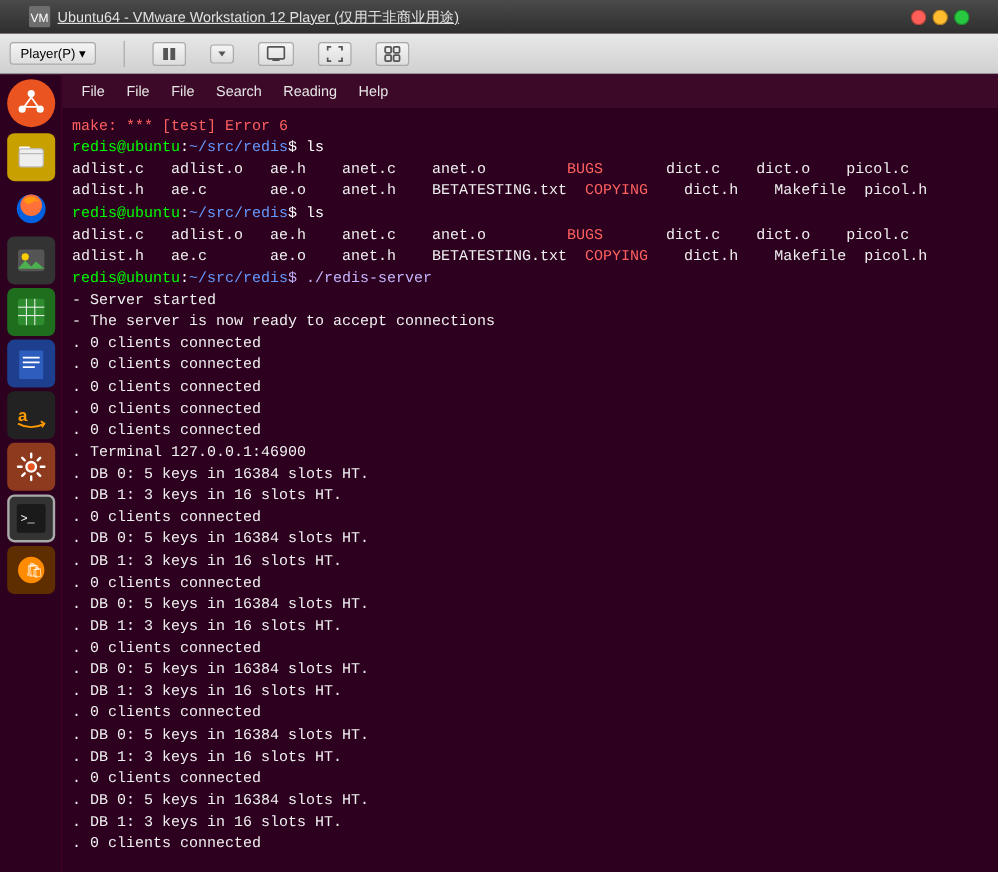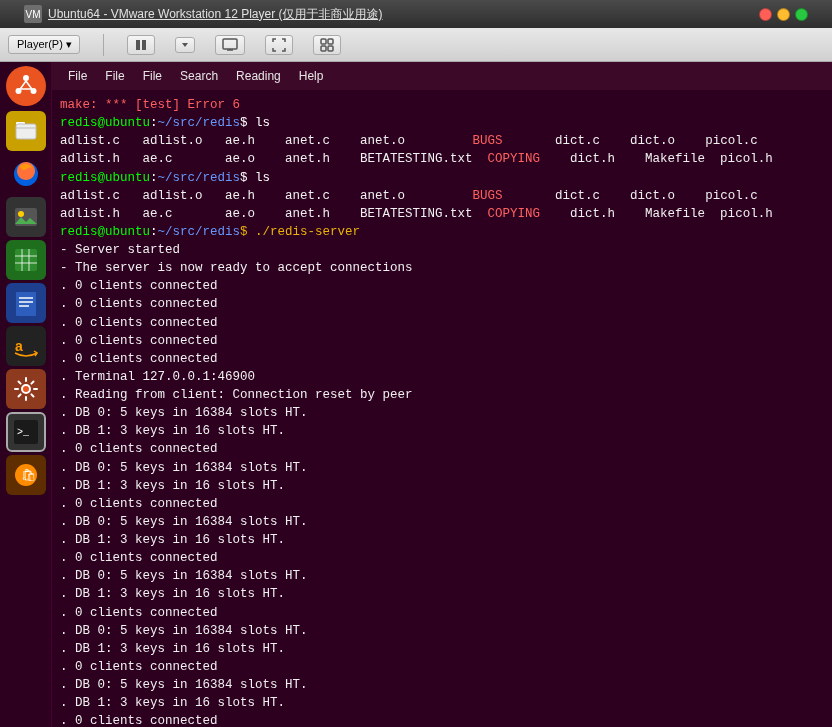--- a/index.html
+++ b/index.html
@@ -282,30 +282,29 @@
     </div>
 
     <div id="terminal">
       <div style="color:#ff6060;">make: *** [test] Error 6</div>
       <div><span style="color:#00ff00;">redis@ubuntu</span><span style="color:#ffffff;">:</span><span style="color:#6699ff;">~/src/redis</span><span style="color:#ffffff;">$ ls</span></div>
       <div>adlist.c&nbsp;&nbsp;&nbsp;adlist.o&nbsp;&nbsp;&nbsp;ae.h&nbsp;&nbsp;&nbsp;&nbsp;anet.c&nbsp;&nbsp;&nbsp;&nbsp;anet.o&nbsp;&nbsp;&nbsp;&nbsp;&nbsp;&nbsp;&nbsp;&nbsp;&nbsp;<span style="color:#ff6060;">BUGS</span>&nbsp;&nbsp;&nbsp;&nbsp;&nbsp;&nbsp;&nbsp;dict.c&nbsp;&nbsp;&nbsp;&nbsp;dict.o&nbsp;&nbsp;&nbsp;&nbsp;picol.c</div>
       <div>adlist.h&nbsp;&nbsp;&nbsp;ae.c&nbsp;&nbsp;&nbsp;&nbsp;&nbsp;&nbsp;&nbsp;ae.o&nbsp;&nbsp;&nbsp;&nbsp;anet.h&nbsp;&nbsp;&nbsp;&nbsp;BETATESTING.txt&nbsp;&nbsp;<span style="color:#ff6060;">COPYING</span>&nbsp;&nbsp;&nbsp;&nbsp;dict.h&nbsp;&nbsp;&nbsp;&nbsp;Makefile&nbsp;&nbsp;picol.h</div>
       <div><span style="color:#00ff00;">redis@ubuntu</span><span style="color:#ffffff;">:</span><span style="color:#6699ff;">~/src/redis</span><span style="color:#ffffff;">$ ls</span></div>
       <div>adlist.c&nbsp;&nbsp;&nbsp;adlist.o&nbsp;&nbsp;&nbsp;ae.h&nbsp;&nbsp;&nbsp;&nbsp;anet.c&nbsp;&nbsp;&nbsp;&nbsp;anet.o&nbsp;&nbsp;&nbsp;&nbsp;&nbsp;&nbsp;&nbsp;&nbsp;&nbsp;<span style="color:#ff6060;">BUGS</span>&nbsp;&nbsp;&nbsp;&nbsp;&nbsp;&nbsp;&nbsp;dict.c&nbsp;&nbsp;&nbsp;&nbsp;dict.o&nbsp;&nbsp;&nbsp;&nbsp;picol.c</div>
       <div>adlist.h&nbsp;&nbsp;&nbsp;ae.c&nbsp;&nbsp;&nbsp;&nbsp;&nbsp;&nbsp;&nbsp;ae.o&nbsp;&nbsp;&nbsp;&nbsp;anet.h&nbsp;&nbsp;&nbsp;&nbsp;BETATESTING.txt&nbsp;&nbsp;<span style="color:#ff6060;">COPYING</span>&nbsp;&nbsp;&nbsp;&nbsp;dict.h&nbsp;&nbsp;&nbsp;&nbsp;Makefile&nbsp;&nbsp;picol.h</div>
-      <div><span style="color:#00ff00;">redis@ubuntu</span><span style="color:#ffffff;">:</span><span style="color:#6699ff;">~/src/redis</span><span style="color:#eab308;">$ ./redis-server</span></div>
+      <div><span style="color:#00ff00;">redis@ubuntu</span><span style="color:#ffffff;">:</span><span style="color:#6699ff;">~/src/redis</span><span style="color:#c4b5fd;">$ ./redis-server</span></div>
       <div>- Server started</div>
       <div>- The server is now ready to accept connections</div>
       <div>. 0 clients connected</div>
       <div>. 0 clients connected</div>
       <div>. 0 clients connected</div>
       <div>. 0 clients connected</div>
       <div>. 0 clients connected</div>
       <div>. Terminal 127.0.0.1:46900</div>
-      <div>. Reading from client: Connection reset by peer</div>
       <div>. DB 0: 5 keys in 16384 slots HT.</div>
       <div>. DB 1: 3 keys in 16 slots HT.</div>
       <div>. 0 clients connected</div>
       <div>. DB 0: 5 keys in 16384 slots HT.</div>
       <div>. DB 1: 3 keys in 16 slots HT.</div>
       <div>. 0 clients connected</div>
       <div>. DB 0: 5 keys in 16384 slots HT.</div>
       <div>. DB 1: 3 keys in 16 slots HT.</div>
       <div>. 0 clients connected</div>
       <div>. DB 0: 5 keys in 16384 slots HT.</div>

